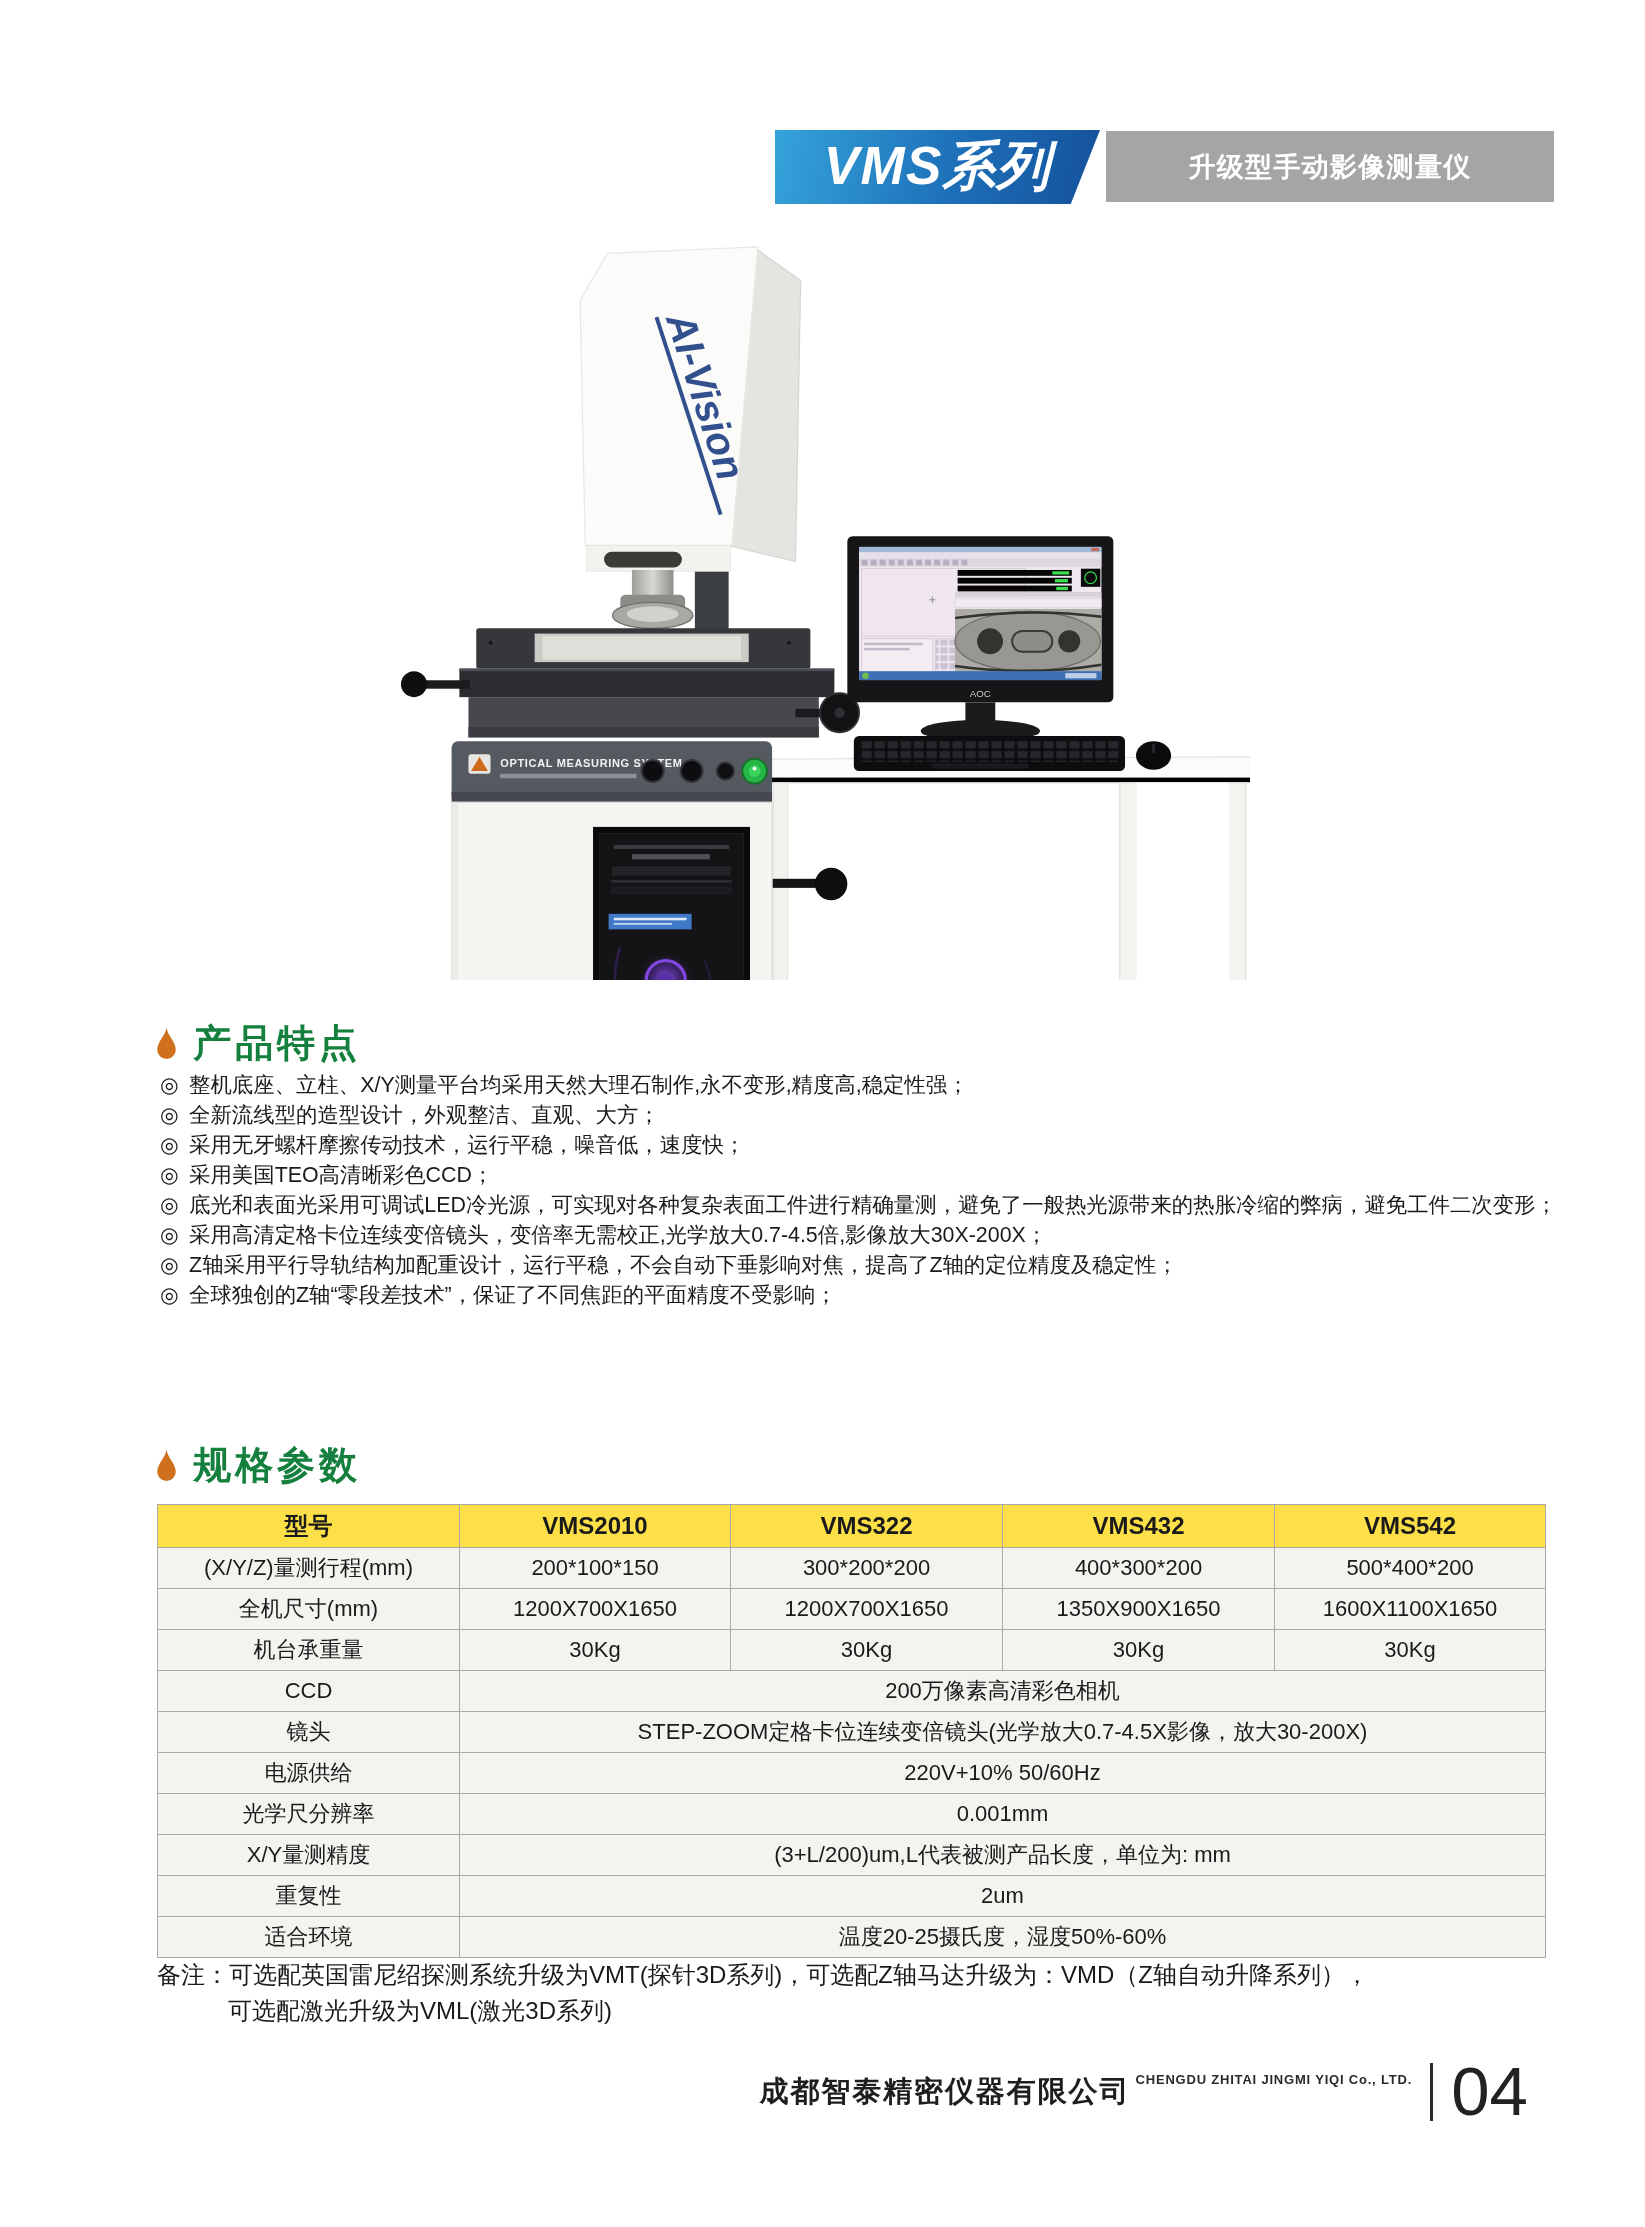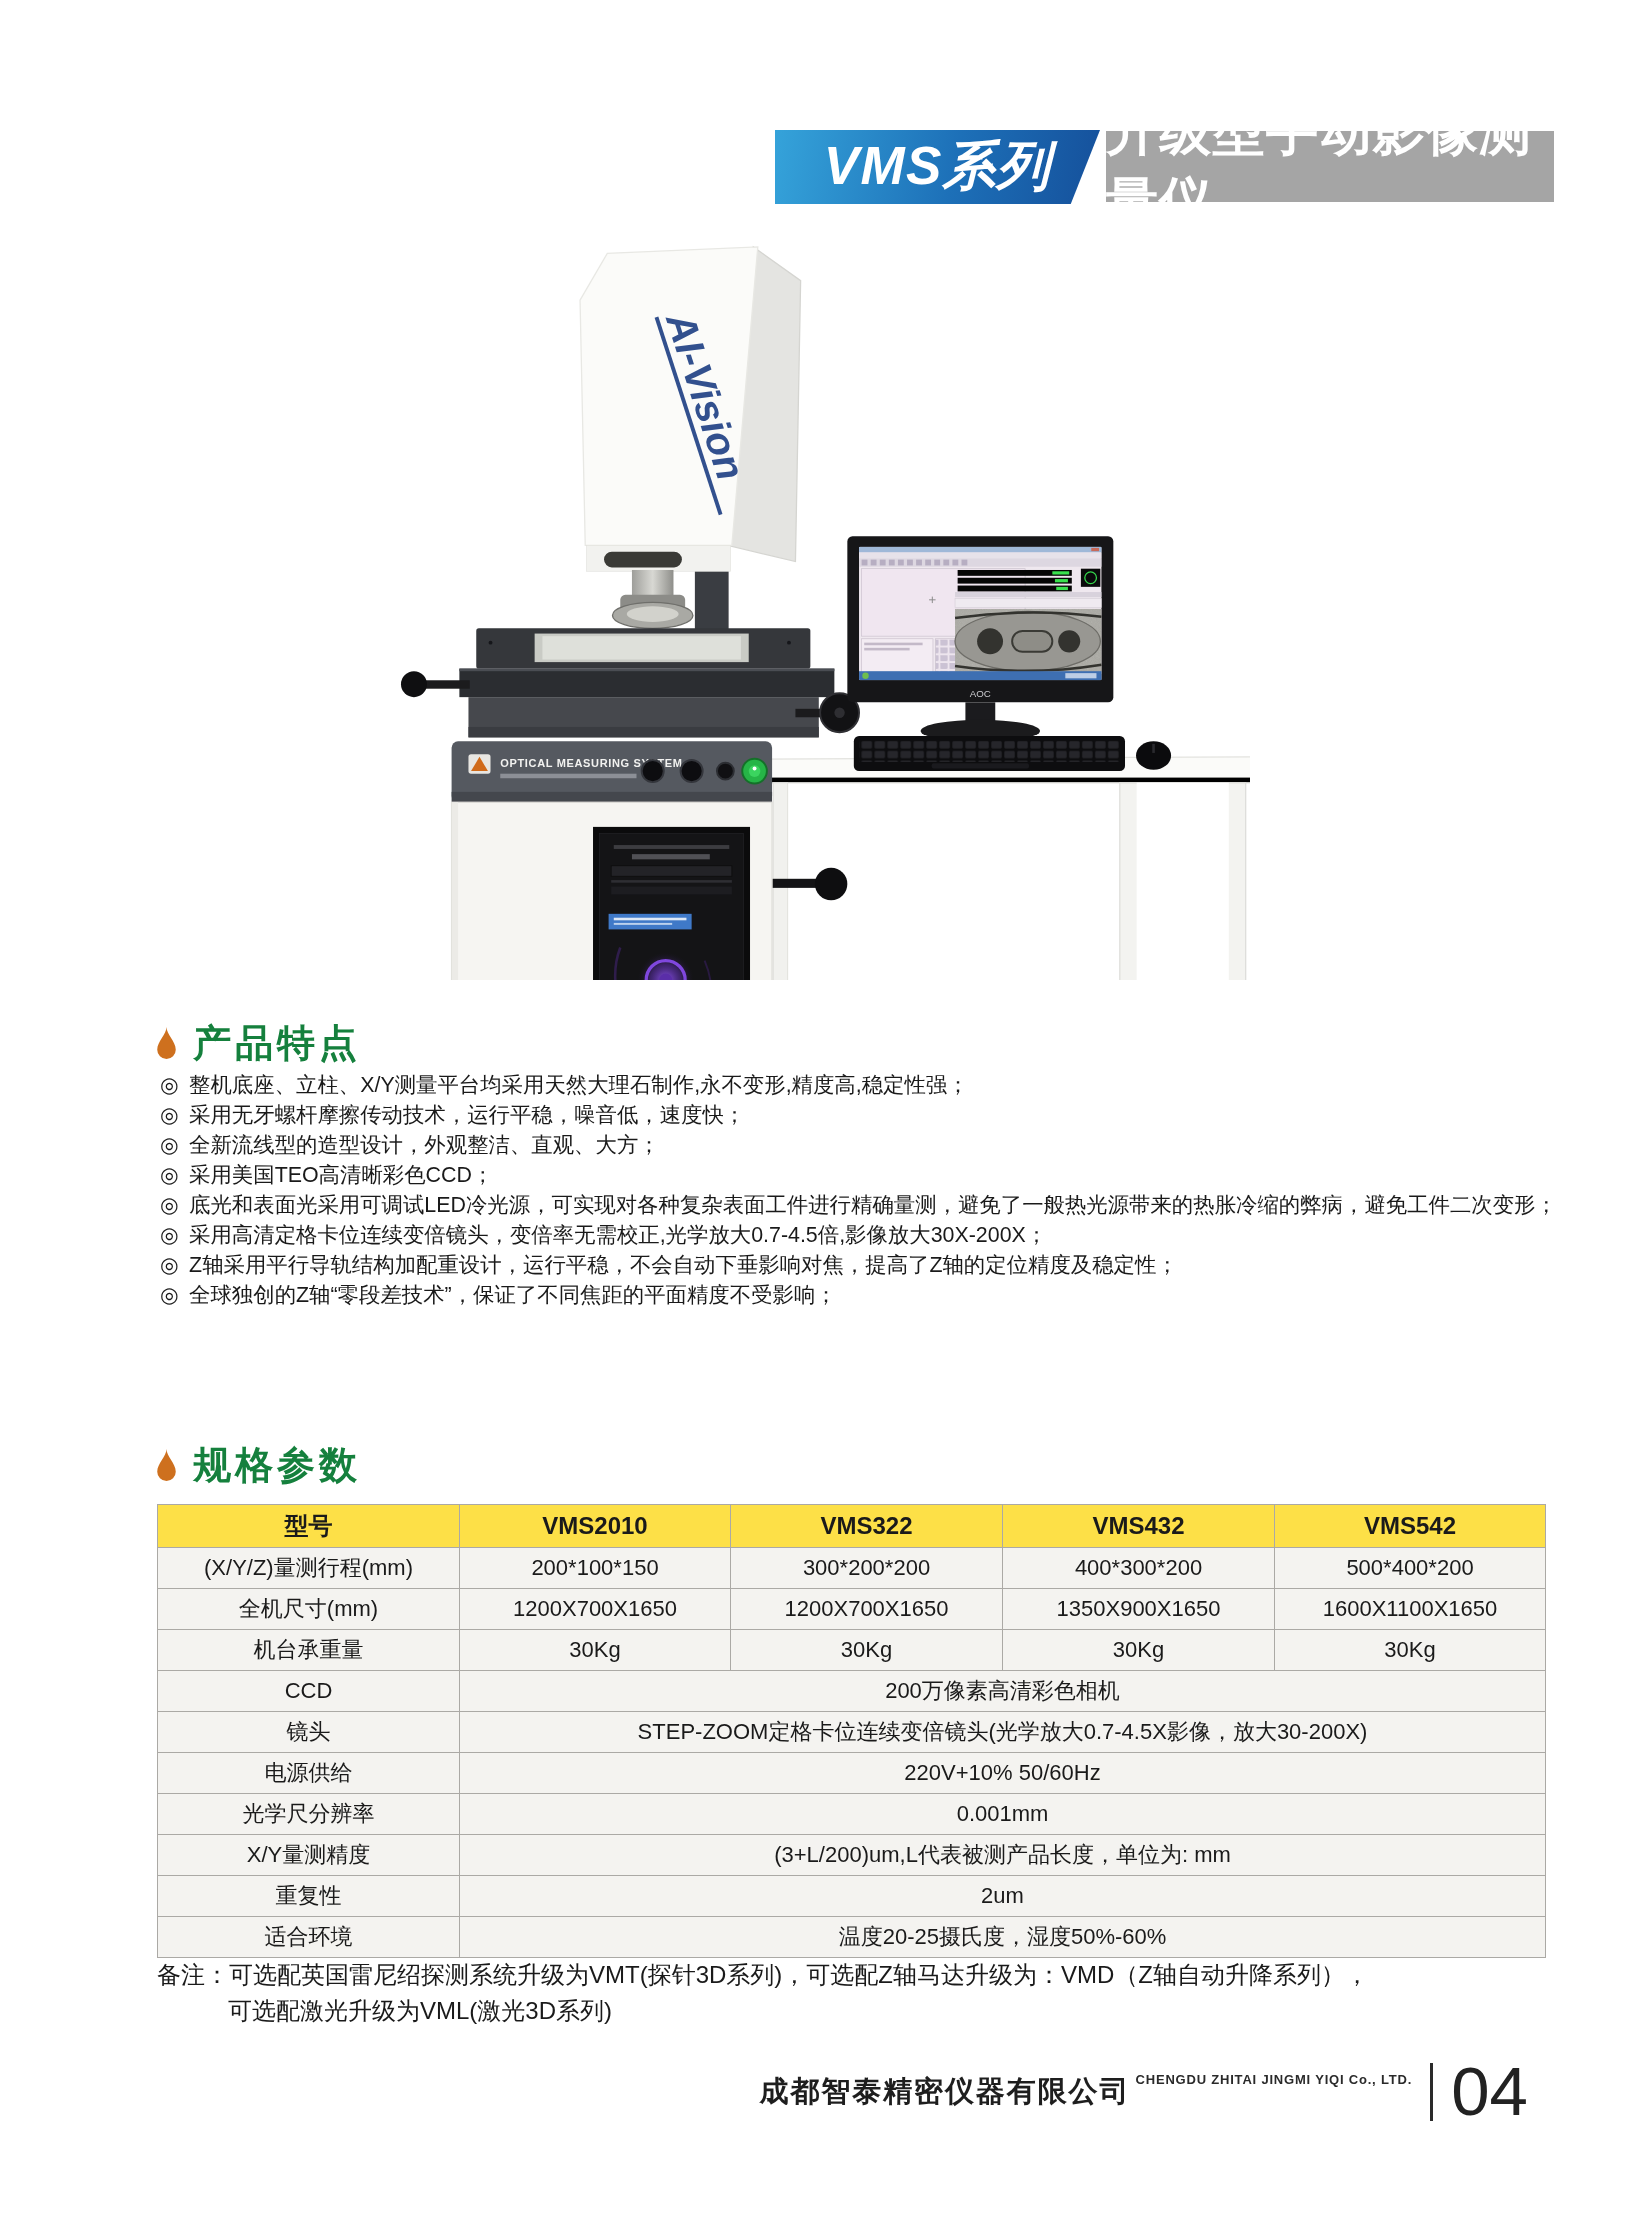--- a/index.html
+++ b/index.html
@@ -8,21 +8,21 @@
 
   
   .hdr{position:absolute;left:759px;top:130px;width:779px;height:74px;}
   .hdr .blue{position:absolute;left:0;top:0;width:325px;height:74px;
     background:linear-gradient(100deg,#35a3da 0%,#1d70b8 55%,#15509b 100%);
     clip-path:polygon(0 0,100% 0,91% 100%,0 100%);
     display:flex;align-items:center;justify-content:center;}
   .hdr .blue span{color:#fff;font-size:53px;font-weight:bold;font-style:italic;letter-spacing:1.3px;}
   .hdr .gray{position:absolute;left:331px;top:1.3px;width:448px;height:71px;background:#a5a5a5;
     display:flex;align-items:center;justify-content:center;}
-  .hdr .gray span{color:#fff;font-size:52px;font-weight:bold;letter-spacing:1.3px;}
+  .hdr .gray span{color:#fff;font-size:27px;font-weight:bold;letter-spacing:1.3px;}
 
   
   .sec-head{position:absolute;display:flex;align-items:center;gap:14.3px;}
   .sec-head .drop{width:25px;height:35px;flex:0 0 auto;}
   .sec-head .txt{font-size:38px;font-weight:bold;color:#15803d;letter-spacing:3.9px;}
 
   
   .features{position:absolute;left:144px;top:1070px;width:1415px;}
   .features ul{list-style:none;margin:0;padding:0;}
   .features li{font-size:21.4px;line-height:30px;white-space:nowrap;}
@@ -270,22 +270,22 @@
   <div class="sec-head" style="left:138px;top:1018px;">
     <svg class="drop" viewBox="0 0 24 34">
       <path d="M12 1 C12 8 3 15 3 23 a9 9 0 0 0 18 0 C21 15 12 8 12 1 Z" fill="#ce701e"></path>
     </svg>
     <span class="txt">产品特点</span>
   </div>
 
   <div class="features">
     <ul>
       <li><span class="mk">◎</span><span>整机底座、立柱、X/Y测量平台均采用天然大理石制作,永不变形,精度高,稳定性强；</span></li>
+      <li><span class="mk">◎</span><span>全新流线型的造型设计，外观整洁、直观、大方；</span></li>
       <li><span class="mk">◎</span><span>采用无牙螺杆摩擦传动技术，运行平稳，噪音低，速度快；</span></li>
-      <li><span class="mk">◎</span><span>全新流线型的造型设计，外观整洁、直观、大方；</span></li>
       <li><span class="mk">◎</span><span>采用美国TEO高清晰彩色CCD；</span></li>
       <li><span class="mk">◎</span><span>底光和表面光采用可调试LED冷光源，可实现对各种复杂表面工件进行精确量测，避免了一般热光源带来的热胀冷缩的弊病，避免工件二次变形；</span></li>
       <li><span class="mk">◎</span><span>采用高清定格卡位连续变倍镜头，变倍率无需校正,光学放大0.7-4.5倍,影像放大30X-200X；</span></li>
       <li><span class="mk">◎</span><span>Z轴采用平行导轨结构加配重设计，运行平稳，不会自动下垂影响对焦，提高了Z轴的定位精度及稳定性；</span></li>
       <li><span class="mk">◎</span><span>全球独创的Z轴“零段差技术”，保证了不同焦距的平面精度不受影响；</span></li>
     </ul>
   </div>
 
   <div class="sec-head" style="left:138px;top:1440px;">
     <svg class="drop" viewBox="0 0 24 34">

